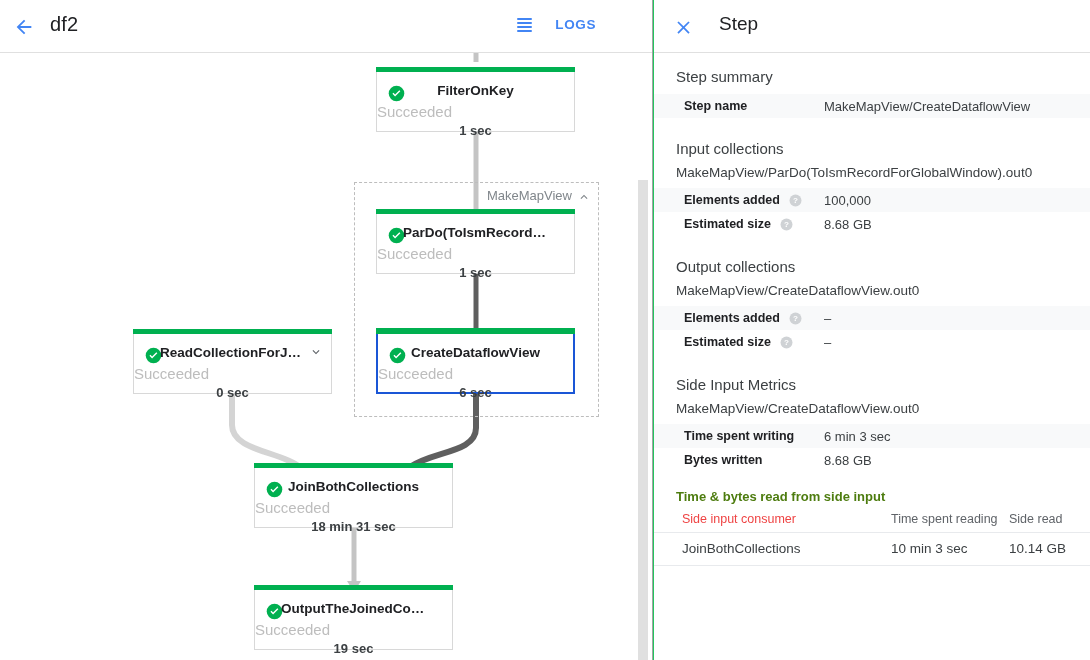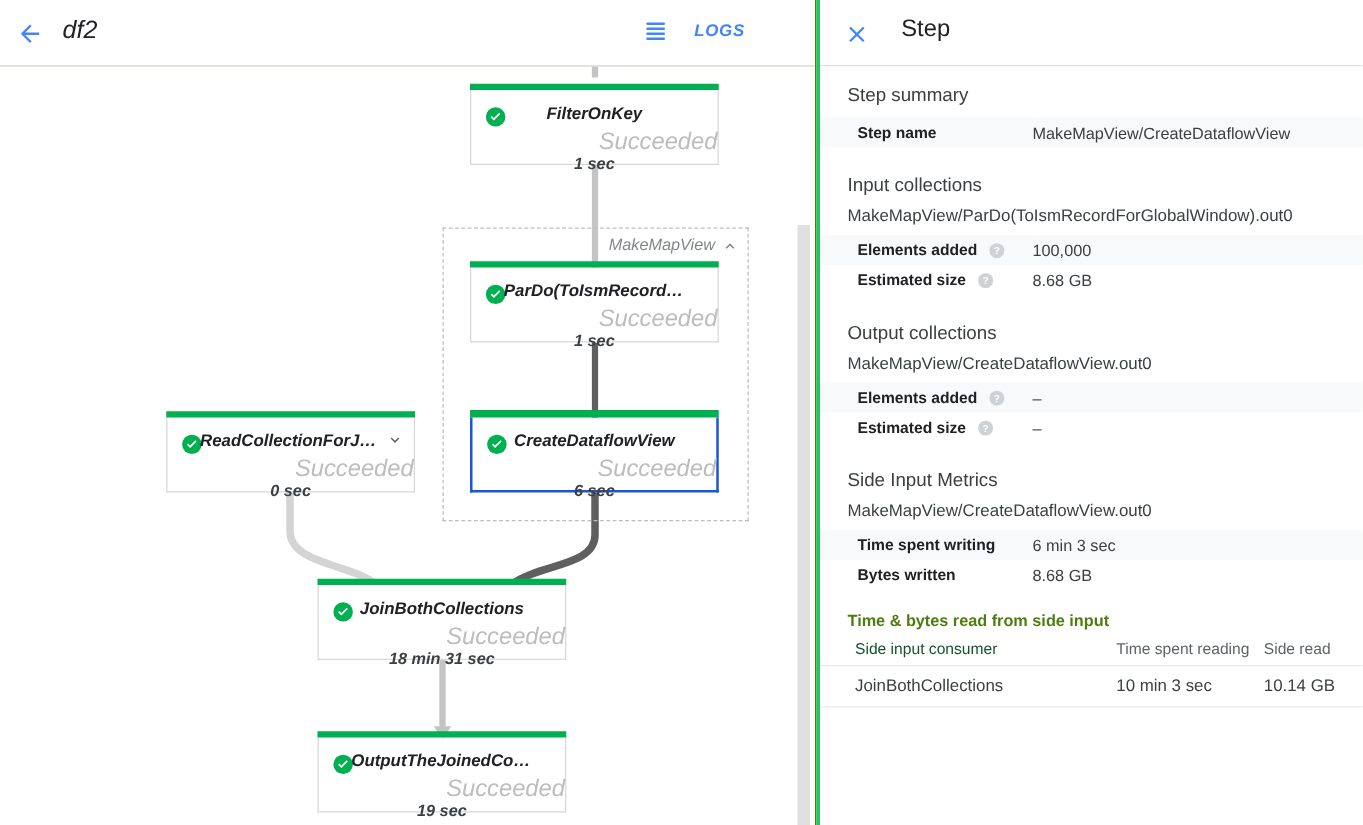--- a/index.html
+++ b/index.html
@@ -10,21 +10,21 @@
     background: #ffffff;
     font-family: "Liberation Sans", sans-serif;
     -webkit-font-smoothing: antialiased;
   }
 
   #app { position: relative; width: 1090px; height: 660px; background:#fff; }
 
   
   #left-pane {
     position: absolute; left: 0; top: 0; width: 698px; height: 660px;
-    background: #4d7c0f; overflow: hidden; font-style: italic;
+    background: #a3a3a3; overflow: hidden;
   }
 
   #topbar {
     position: absolute; left: 0; top: 0; width: 652px; height: 53px;
     background: #fff; border-bottom: 1px solid #e0e0e0;
   }
   #back-arrow {
     position: absolute; left: 8px; top: 11px; width: 32px; height: 32px;
     display: flex; align-items: center; justify-content: center;
     cursor: pointer; border-radius: 50%;
@@ -89,35 +89,35 @@
 
   .node .check {
     position: absolute; left: 11px; top: 13px; width: 17px; height: 17px;
   }
   .node .name {
     position: absolute; left: 0; right: 0; top: 11px;
     text-align: center; font-size: 13.5px; font-weight: bold; color: #202124;
     padding: 0 26px; white-space: nowrap; overflow: hidden; text-overflow: ellipsis;
   }
   .node .status {
-    position: absolute; left: 0; right: 0; top: 31px;
-    text-align: right; font-size: 19px; color: #bdbdbd;
+    position: absolute; left: 0; right: 12px; top: 31px;
+    text-align: left; font-size: 15px; color: #bdbdbd;
   }
   .node .time {
     position: absolute; left: 0; right: 0; top: 51px;
     text-align: center; font-size: 13px; color: #3c4043; font-weight: bold;
   }
   .node .chevron {
     position: absolute; right: 8px; top: 11px; width: 14px; height: 14px; cursor: pointer;
   }
 
   
   #right-pane {
     position: absolute; left: 653px; top: 0; width: 437px; height: 660px;
-    background: #fff; border-left: 3px solid #22c55e;
+    background: #fff; border-left: 1px solid #22c55e;
   }
   #panel-header {
     position: absolute; left: 0; top: 0; width: 437px; height: 53px;
     border-bottom: 1px solid #e0e0e0;
   }
   #panel-close {
     position: absolute; left: 16px; top: 14px; width: 26px; height: 26px;
     display:flex; align-items:center; justify-content:center; cursor:pointer;
   }
   #panel-title {
@@ -147,21 +147,21 @@
     padding-left: 30px !important; width: 170px; white-space: nowrap;
   }
   .kv-val { font-size: 13px; color: #3c4043; }
   .help-icon {
     display: inline-block; vertical-align: middle; margin-left: 6px;
     width: 13px; height: 13px; cursor: pointer;
   }
 
   .si-table { width: 100%; border-collapse: collapse; }
   .si-table th {
-    font-size: 12.5px; font-weight: normal; color: #14532d;
+    font-size: 12.5px; font-weight: normal; color: #ef4444;
     text-align: left; padding: 3px 0 6px 0; border-bottom: 1px solid #e8eaed;
   }
   .si-table td {
     font-size: 13.5px; color: #3c4043;
     padding: 8px 0 9px 0; border-bottom: 1px solid #e8eaed;
   }
   .si-c1 { padding-left: 28px !important; }
   .si-c2 { width: 118px; }
   .si-c3 { width: 82px; }
   .si-table th.si-c2, .si-table th.si-c3 { color:#5f6368; }

